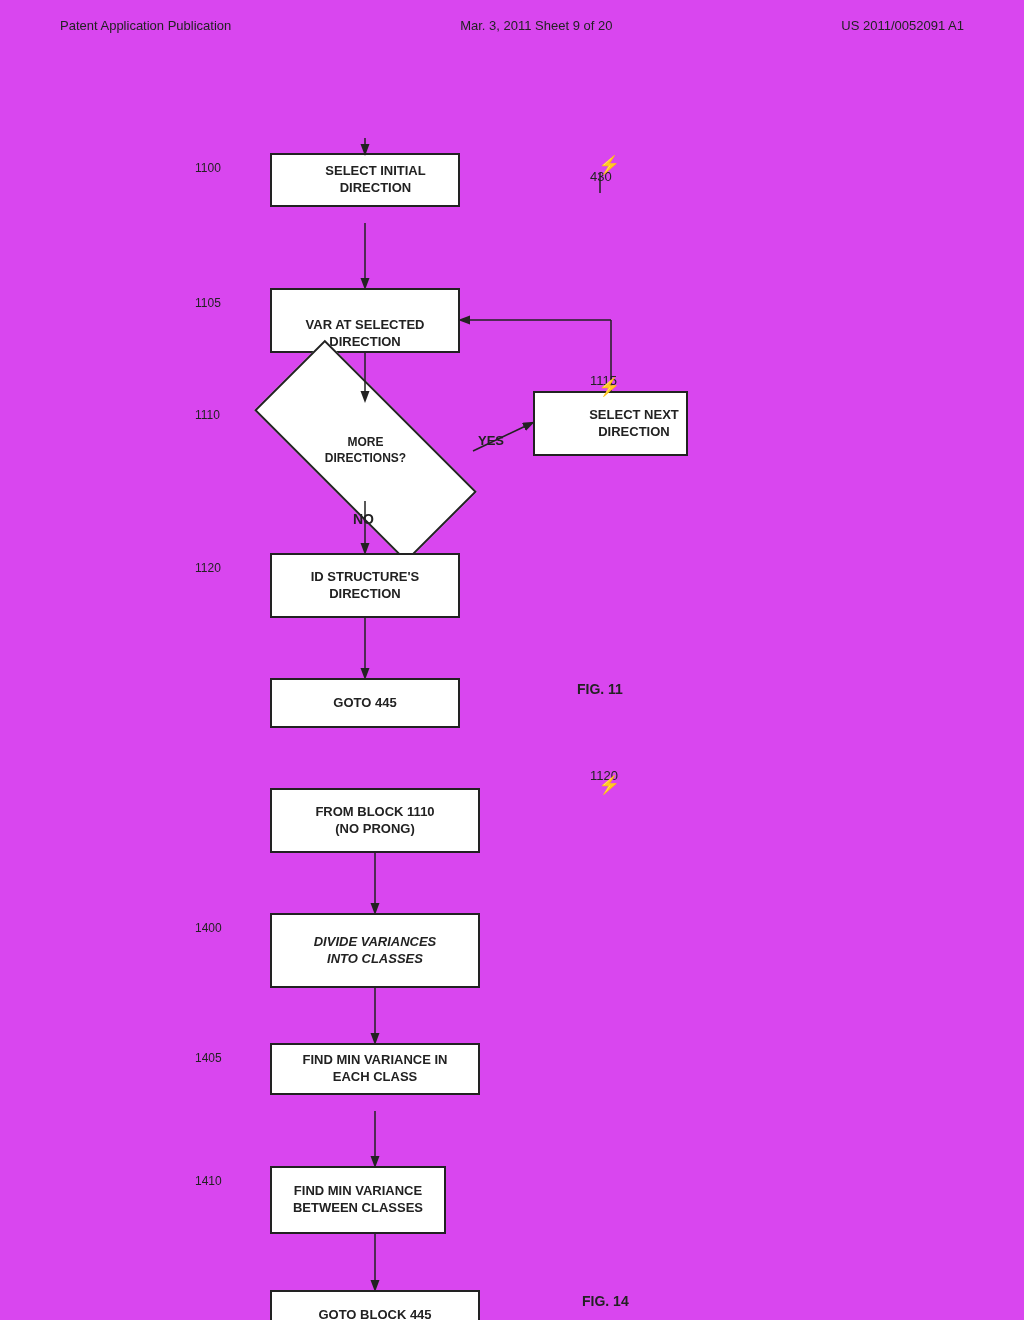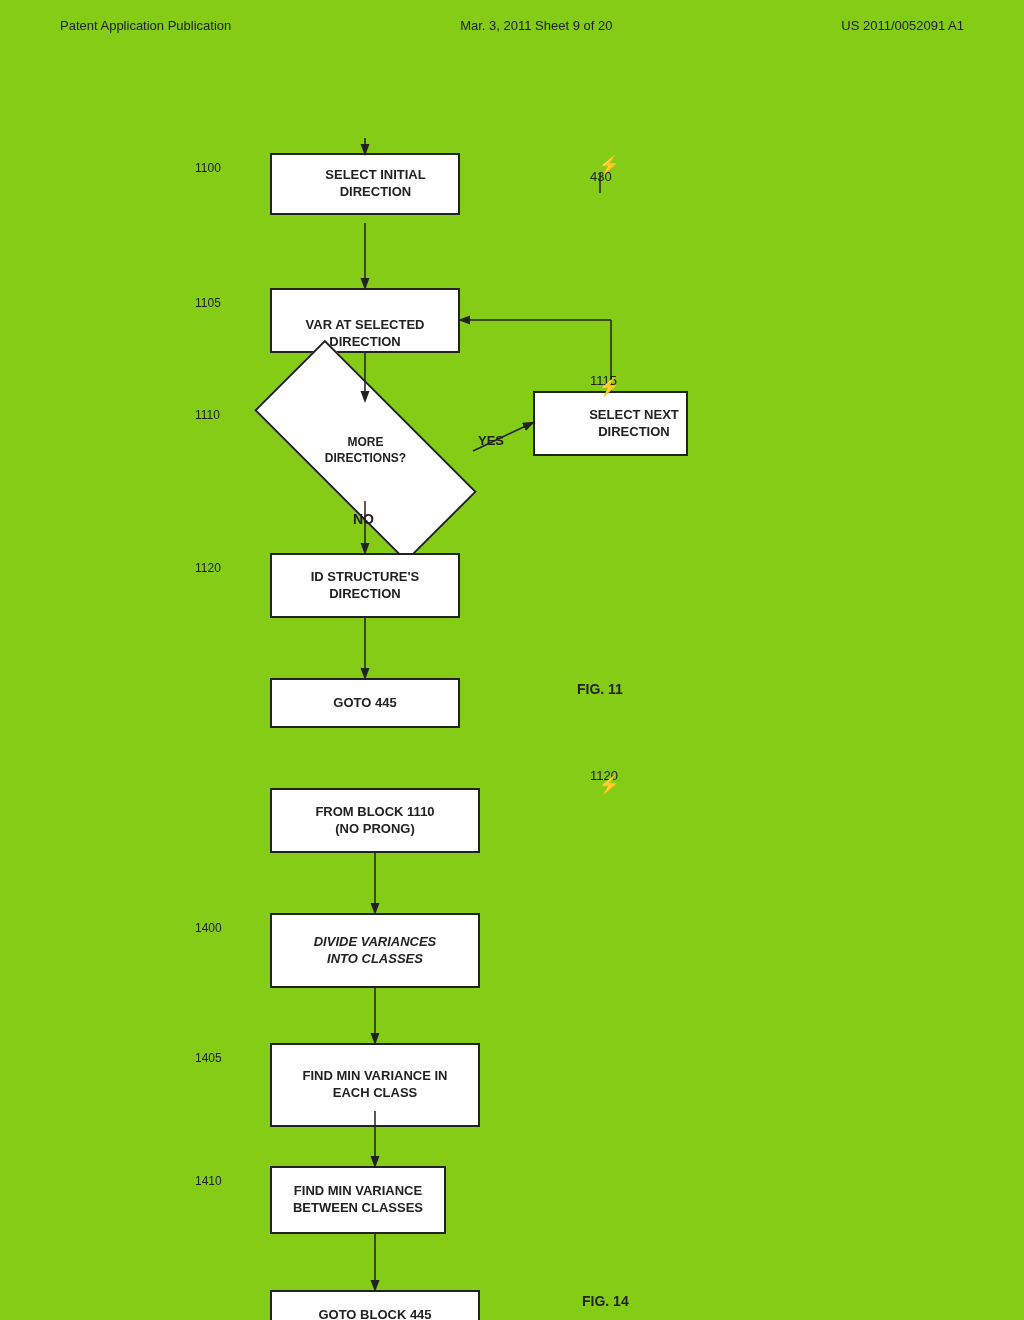--- a/index.html
+++ b/index.html
@@ -8,21 +8,21 @@
       font-family: Arial, sans-serif;
       width: 1024px;
       min-height: 1320px;
       position: relative;
       overflow: hidden;
     }
 
     .page {
       width: 1024px;
       min-height: 1320px;
-      background: #84cc16;
+      background: #d946ef;
       position: relative;
     }
 
     .header {
       display: flex;
       justify-content: space-between;
       align-items: center;
       padding: 18px 60px 10px 60px;
       font-size: 13px;
       color: #222;
@@ -108,21 +108,21 @@
 <div class="page">
 
   <div class="header">
     <span>Patent Application Publication</span>
     <span>Mar. 3, 2011   Sheet 9 of 20</span>
     <span>US 2011/0052091 A1</span>
   </div>
 
   <div class="diagram-area">
 
-    <div class="box" style="left:270px; top:110px; width:190px; height:62px;padding-left:21px;">
+    <div class="box" style="left:270px; top:110px; width:190px; height:54px;padding-left:21px;">
       <span style="white-space:pre-line;">SELECT INITIAL
 DIRECTION</span>
     </div>
     <span class="label" style="left:195px; top:118px;">1100</span>
 
     <span class="label" style="left:590px; top:105px; font-size:13px;margin-top:21px;">430</span>
 
     <div class="box" style="left:270px; top:245px; width:190px; height:65px;align-items:flex-end;">
       <span style="white-space:pre-line;">VAR AT SELECTED
 DIRECTION</span>
@@ -163,21 +163,21 @@
       <span style="white-space:pre-line;">FROM BLOCK 1110
 (NO PRONG)</span>
     </div>
 
     <div class="box" style="left:270px; top:870px; width:210px; height:75px;font-style:italic;">
       <span style="white-space:pre-line;">DIVIDE VARIANCES
 INTO CLASSES</span>
     </div>
     <span class="label" style="left:195px; top:878px;">1400</span>
 
-    <div class="box" style="left:270px; top:1000px; width:210px; height:84px;">
+    <div class="box" style="left:270px; top:1000px; width:210px; height:52px;">
       <span style="white-space:pre-line;">FIND MIN VARIANCE IN
 EACH CLASS</span>
     </div>
     <span class="label" style="left:195px; top:1008px;">1405</span>
 
     <div class="box" style="left:270px; top:1123px; width:176px; height:68px;">
       <span style="white-space:pre-line;">FIND MIN VARIANCE
 BETWEEN CLASSES</span>
     </div>
     <span class="label" style="left:195px; top:1131px;">1410</span>

